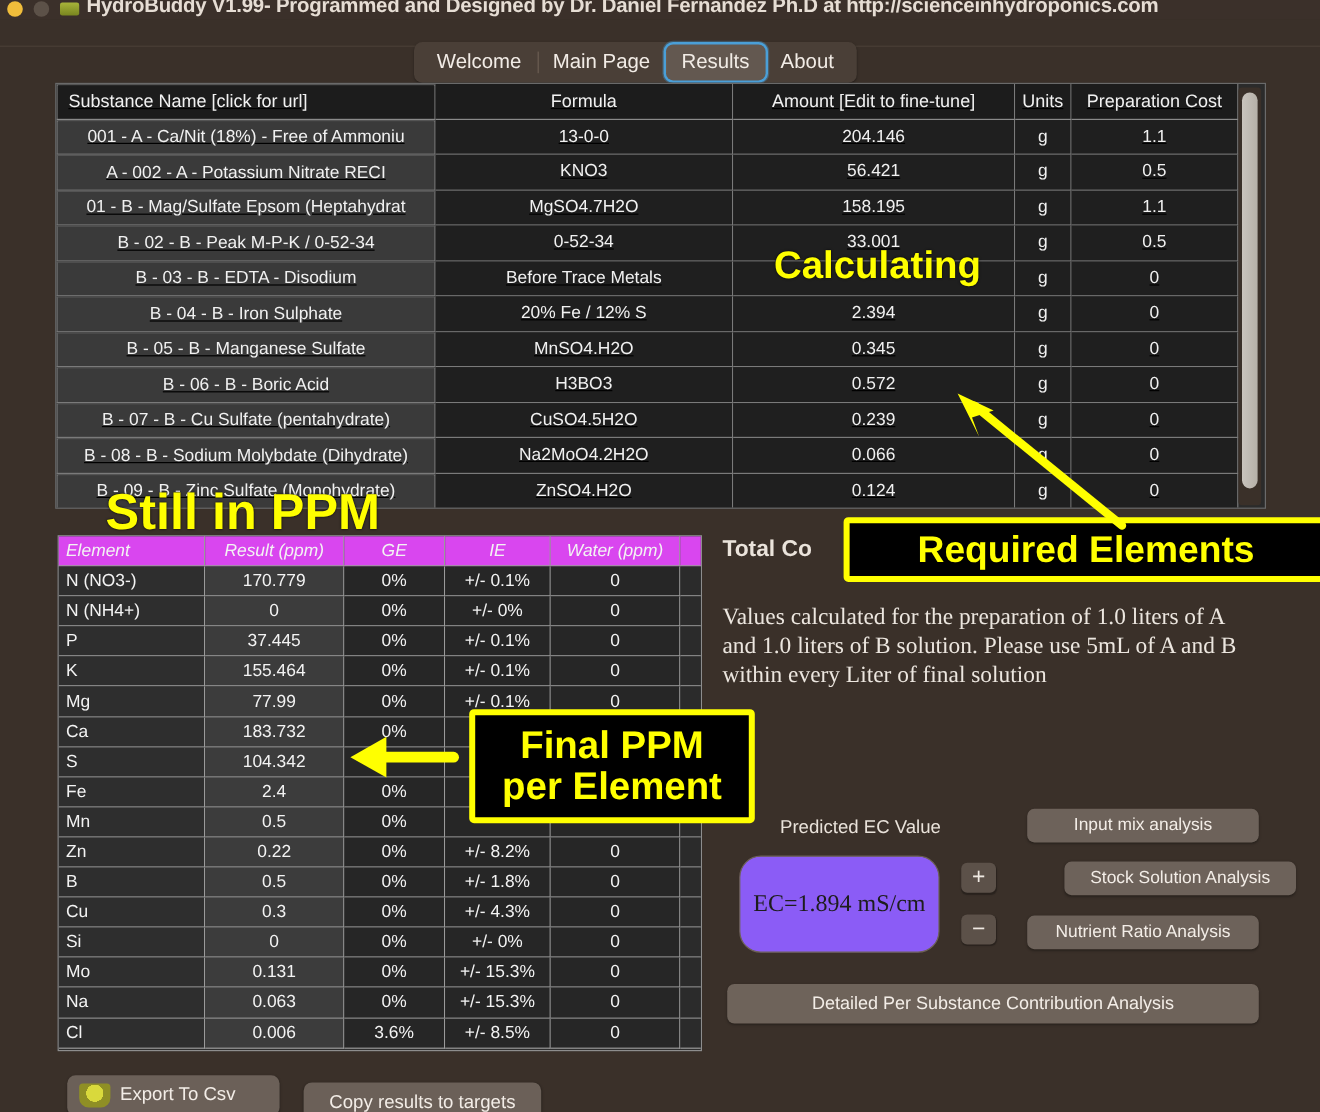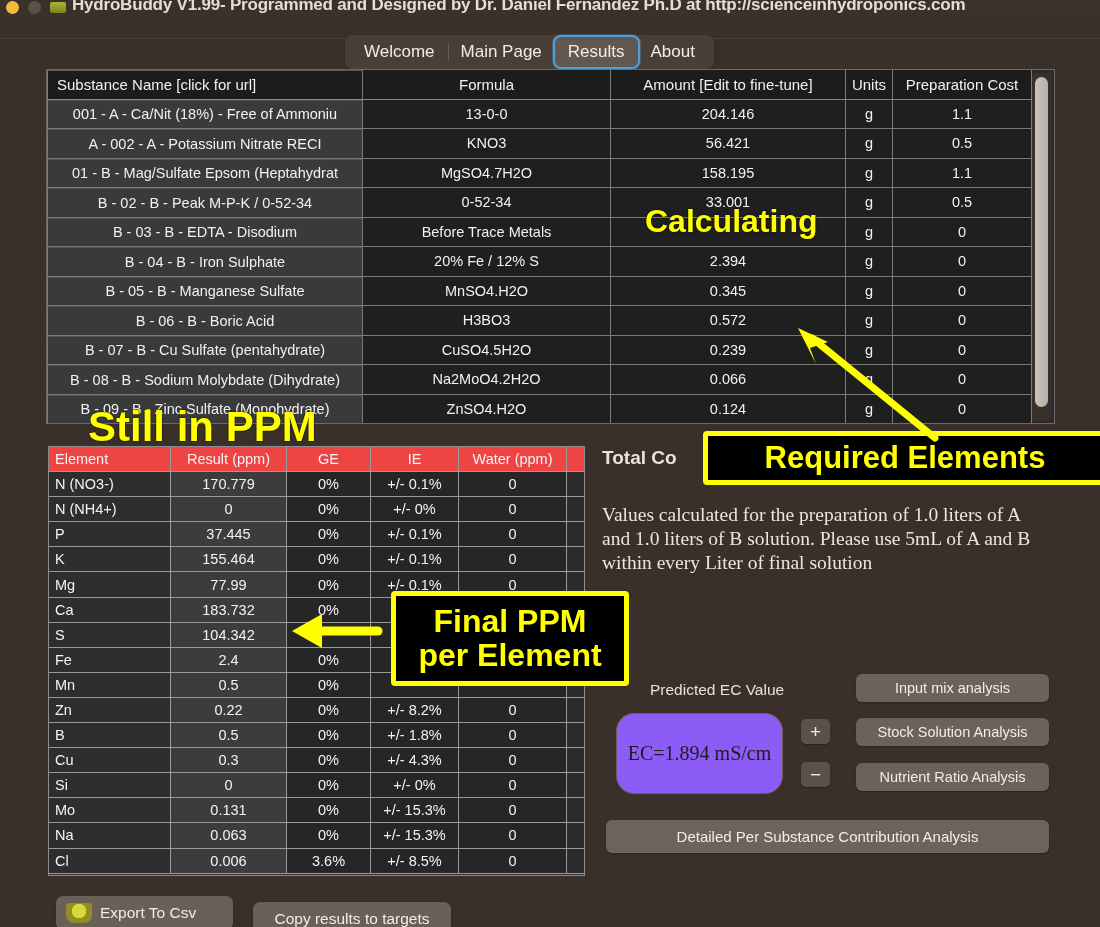--- a/index.html
+++ b/index.html
@@ -49,21 +49,21 @@
   .tab.active {
     background: #635850;
     box-shadow: 0 0 0 2px #4a9fd8, 0 0 0 3px rgba(74,159,216,0.35);
   }
 
   
   .subs-panel {
     position: absolute; left: 46px; top: 69px; width: 1009px; height: 355px;
     background: #2b2b2b; border: 1px solid #6a6a6a; overflow: hidden;
   }
-  .subs-grid { position: absolute; left: 0; top: 0; width: 1011px; }
+  .subs-grid { position: absolute; left: 0; top: 0; width: 1011px; text-decoration: underline; }
   .subs-row { display: flex; height: 29.5px; align-items: stretch; }
   .subs-row .c { border-right: 1px solid #7a7a7a; border-bottom: 1px solid #7a7a7a;
     display: flex; align-items: center; justify-content: center;
     font-size: 14.5px; color: #f1f1f1; overflow: hidden; white-space: nowrap; }
   .subs-row.head .c { background: #1c1c1c; font-size: 15px; border-bottom: 1px solid #8a8a8a; }
   .subs-row.head .c.name { justify-content: flex-start; padding-left: 9px; }
   .c.name { width: 316px; background: #3a3a3a; border-left: 1px solid #7a7a7a;
             border-top: 1px solid #545454; }
   .subs-row.head .c.name { background: #1c1c1c; }
   .c.formula { width: 248px; background: #1f1f1f; }
@@ -83,21 +83,21 @@
   .elem-panel {
     position: absolute; left: 48px; top: 446px; width: 537px; height: 430px;
     background: #2e2e2e; border: 1px solid #8d8d8d;
   }
   .el-row { display: flex; height: 25.1px; }
   .el-row .c {
     border-right: 1px solid #9a9a9a; border-bottom: 1px solid #9a9a9a;
     display: flex; align-items: center; justify-content: center;
     font-size: 14.5px; color: #f3f3f3; white-space: nowrap;
   }
-  .el-row.head .c { background: #ef4444; font-weight: normal; }
+  .el-row.head .c { background: #d946ef; font-weight: normal; font-style: italic; }
   .el-row.head .c.el { justify-content: flex-start; padding-left: 6px; }
   .c.el    { width: 122px; background: #2e2e2e; justify-content: flex-start !important; padding-left: 6px; }
   .c.res   { width: 116px; background: #3c3c3c; }
   .c.ge    { width: 84px;  background: #262626; }
   .c.ie    { width: 88px;  background: #262626; }
   .c.water { width: 108px; background: #262626; }
   .c.pad   { width: 17px;  background: #2b2b2b; border-right: none; }
 
   
   .total-cost {
@@ -128,21 +128,21 @@
   .ec-btn.minus { top: 762px; }
 
   .rbtn {
     position: absolute; left: 856px; width: 193px; height: 28px;
     background: #6d625a; border-radius: 6px; color: #f3ede7;
     display: flex; align-items: center; justify-content: center;
     font-size: 14.5px; white-space: nowrap;
     box-shadow: 0 1px 2px rgba(0,0,0,0.3);
   }
   .rbtn.b1 { top: 674px; }
-  .rbtn.b2 { top: 718px; }
+  .rbtn.b2 { top: 718px; margin-left: 31px; }
   .rbtn.b3 { top: 763px; }
   .rbtn.wide {
     left: 606px; top: 820px; width: 443px; height: 33px; font-size: 15px;
     background: #6e635a;
   }
 
   
   .bbtn {
     position: absolute; height: 34px; background: #6b6058; border-radius: 7px;
     color: #f3ede7; display: flex; align-items: center; font-size: 15.5px;

